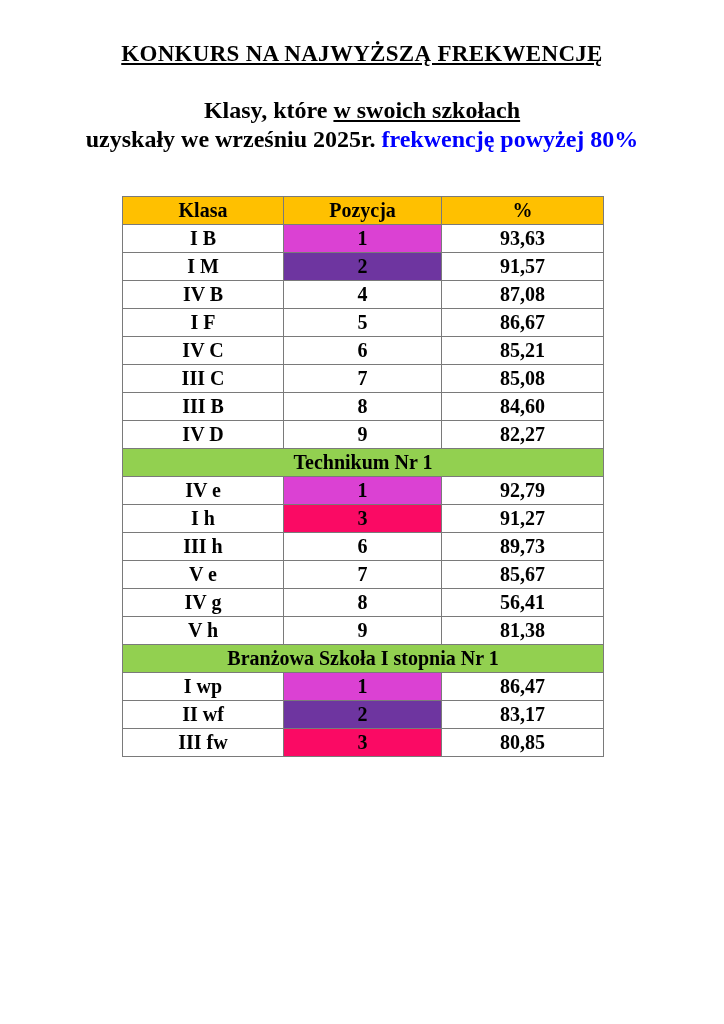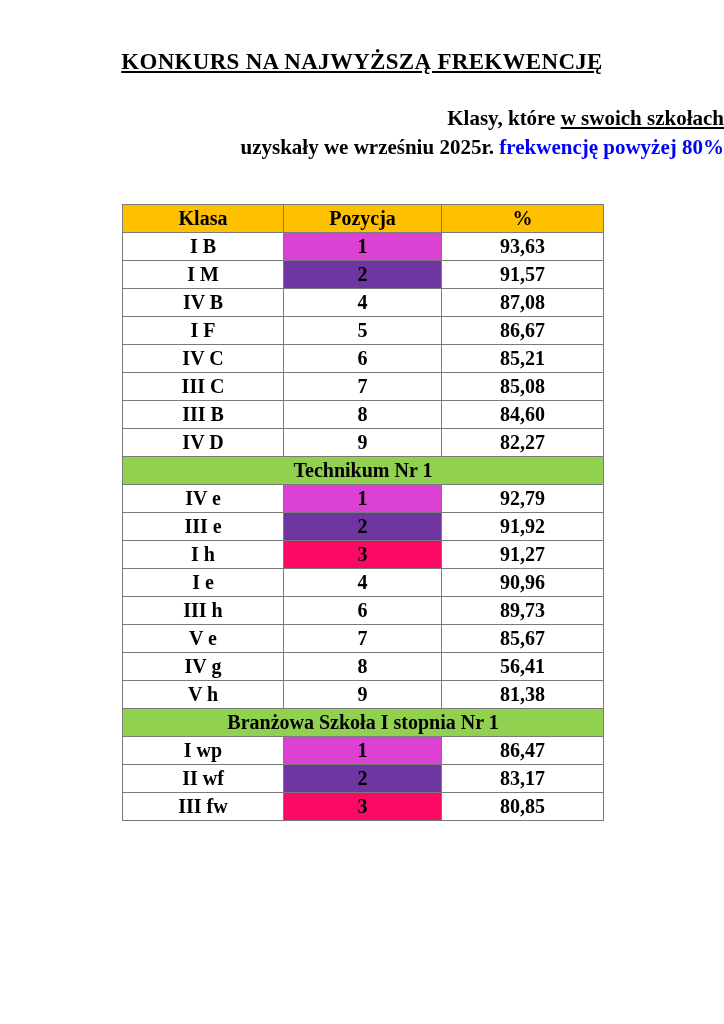--- a/index.html
+++ b/index.html
@@ -14,34 +14,34 @@
     color: #000000;
     overflow: hidden;
   }
   .page {
     position: relative;
     width: 724px;
     height: 1024px;
     background: #ffffff;
   }
   .title {
-    margin: 12px;
+    margin: 4px;
     padding-top: 37px;
     text-align: center;
     font-size: 23px;
     font-weight: bold;
     letter-spacing: 0.3px;
   }
   .title .underlined {
     text-decoration: underline;
   }
   .subtitle {
     margin-top: 29px;
-    text-align: right;
-    font-size: 21px;
+    text-align: center;
+    font-size: 24px;
     font-weight: bold;
     line-height: 29px;
   }
   .u { text-decoration: underline; }
   .blue { color: var(--accent-blue, #0000FF); }
 
   table.attendance {
     border-collapse: collapse;
     table-layout: fixed;
     margin-left: 122px;
@@ -142,33 +142,23 @@
         </tr>
         <tr>
           <td colspan="3" class="section-cell">Technikum Nr 1</td>
         </tr>
         <tr>
           <td>IV e</td>
           <td class="hl-first">1</td>
           <td>92,79</td>
         </tr>
         <tr>
-          <td>III e</td>
-          <td class="hl-second">2</td>
-          <td>91,92</td>
-        </tr>
-        <tr>
           <td>I h</td>
           <td class="hl-third">3</td>
           <td>91,27</td>
-        </tr>
-        <tr>
-          <td>I e</td>
-          <td>4</td>
-          <td>90,96</td>
         </tr>
         <tr>
           <td>III h</td>
           <td>6</td>
           <td>89,73</td>
         </tr>
         <tr>
           <td>V e</td>
           <td>7</td>
           <td>85,67</td>

